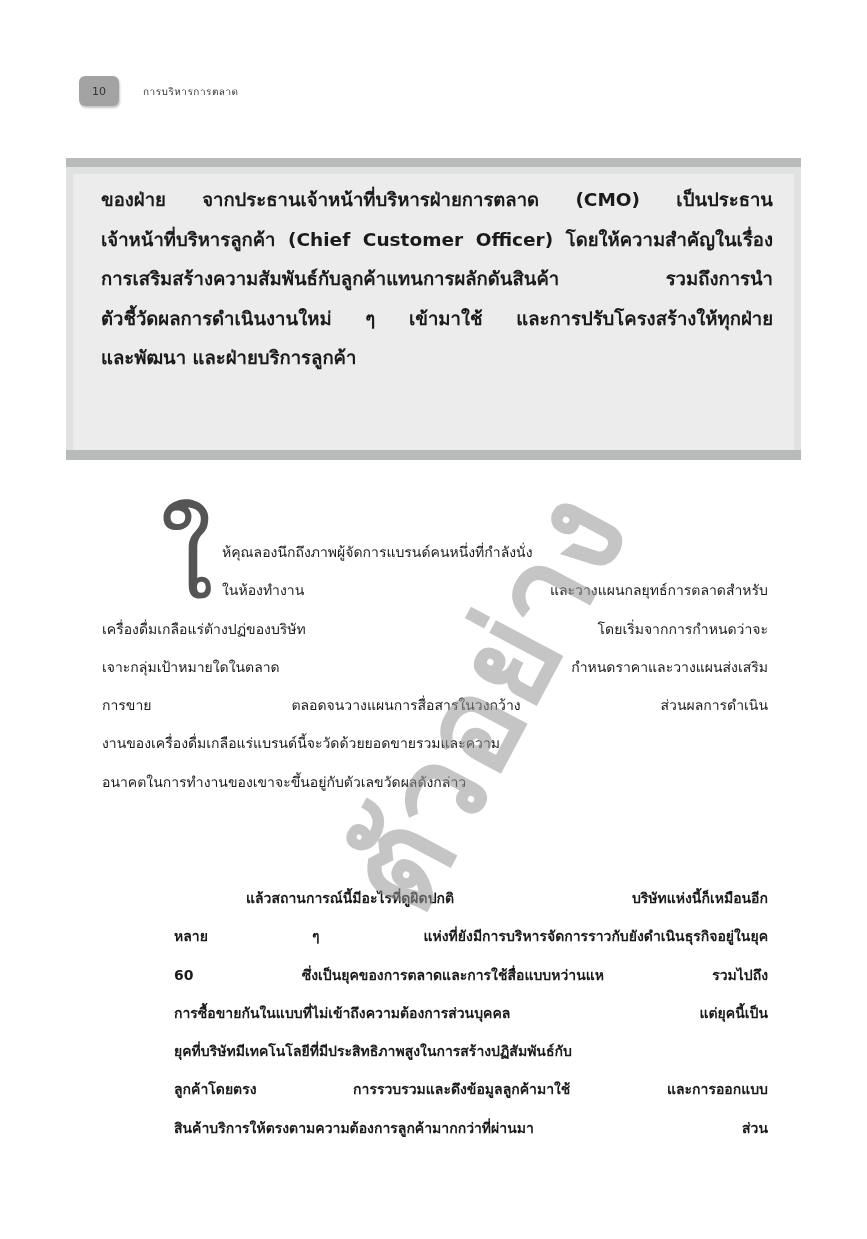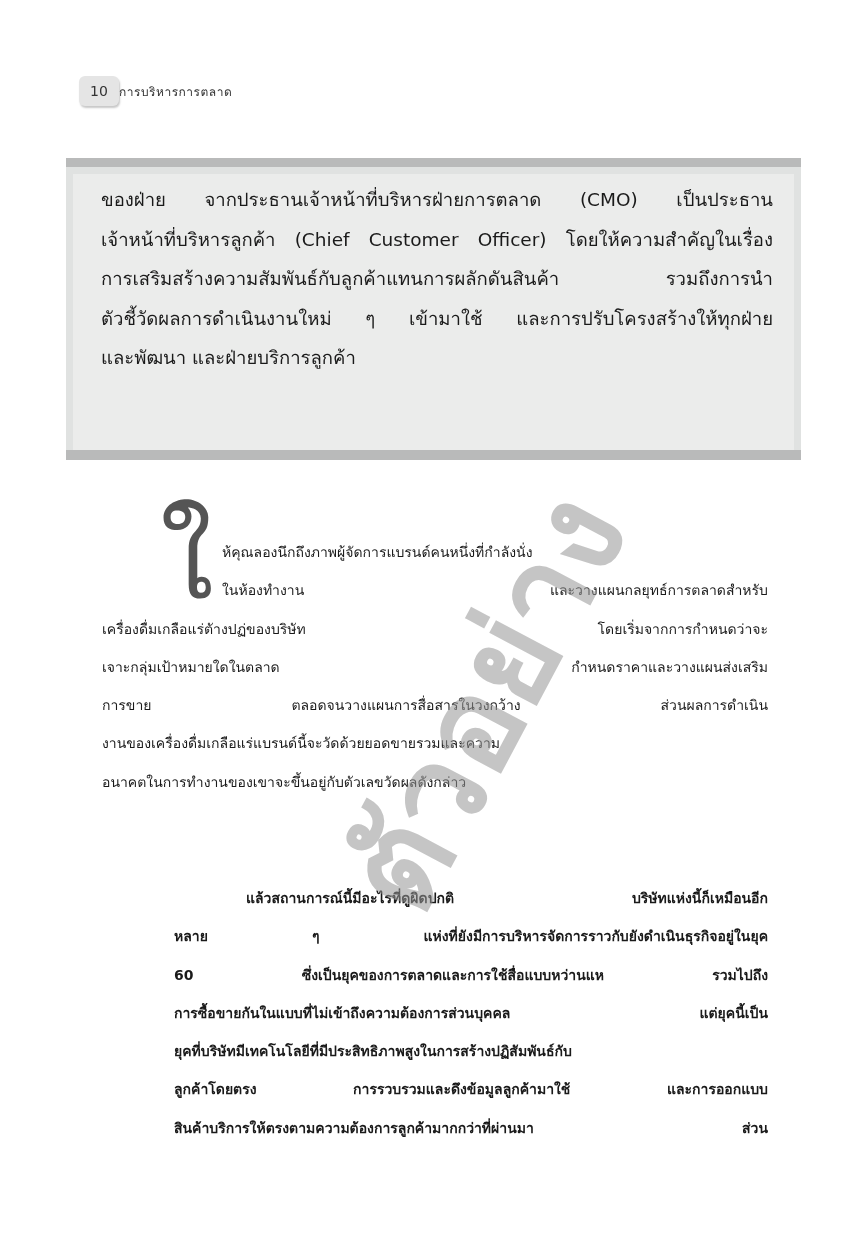--- a/index.html
+++ b/index.html
@@ -1,25 +1,25 @@
 <!DOCTYPE html>
 <html><head>
 <meta charset="utf-8">
 <style>
   html, body { margin: 0; padding: 0; background: #ffffff; }
   body { width: 867px; height: 1239px; position: relative; overflow: hidden;
          font-family: "DejaVu Sans", "Liberation Sans", sans-serif; color: #1a1a1a; }
 
   .header { position: absolute; top: 74px; left: 79px; height: 34px; display: flex; align-items: center; }
-  .page-num { width: 40px; height: 30px; border-radius: 6px; background: #e5e5e5;
+  .page-num { width: 40px; height: 30px; border-radius: 6px; background: #a3a3a3;
               box-shadow: 1px 2px 2px #c8c8c8; display: flex; align-items: center; justify-content: center;
-              font-size: 14px; color: #333; }
-  .running-title { font-size: 12px; color: #333; letter-spacing: 0.5px; }
+              font-size: 11px; color: #333; }
+  .running-title { margin-left: 24px; font-size: 10px; color: #333; letter-spacing: 0.5px; }
 
-  .box { position: absolute; left: 66px; top: 158px; width: 735px; height: 302px; }
+  .box { position: absolute; left: 66px; top: 158px; width: 735px; height: 302px; font-weight: bold; }
   .box-bar-top { position: absolute; left: 0; top: 0; width: 100%; height: 9px; background: #b9baba; }
   .box-bar-bottom { position: absolute; left: 0; bottom: 0; width: 100%; height: 10px; background: #b9baba; }
   .box-outer { position: absolute; left: 0; top: 9px; right: 0; bottom: 10px; background: #e0e2e1; }
   .box-inner { position: absolute; left: 7px; top: 7px; right: 7px; bottom: 0; background: #ebeceb; }
   .box-text { position: absolute; left: 35px; top: 22px; width: 672px; font-size: 18.5px; line-height: 39.5px;
               text-align: justify; text-align-last: left; }
 
   .body-text { position: absolute; left: 102px; width: 666px; font-size: 14px; line-height: 38.3px;
                text-align: justify; }
   .para1 { top: 533px; }

